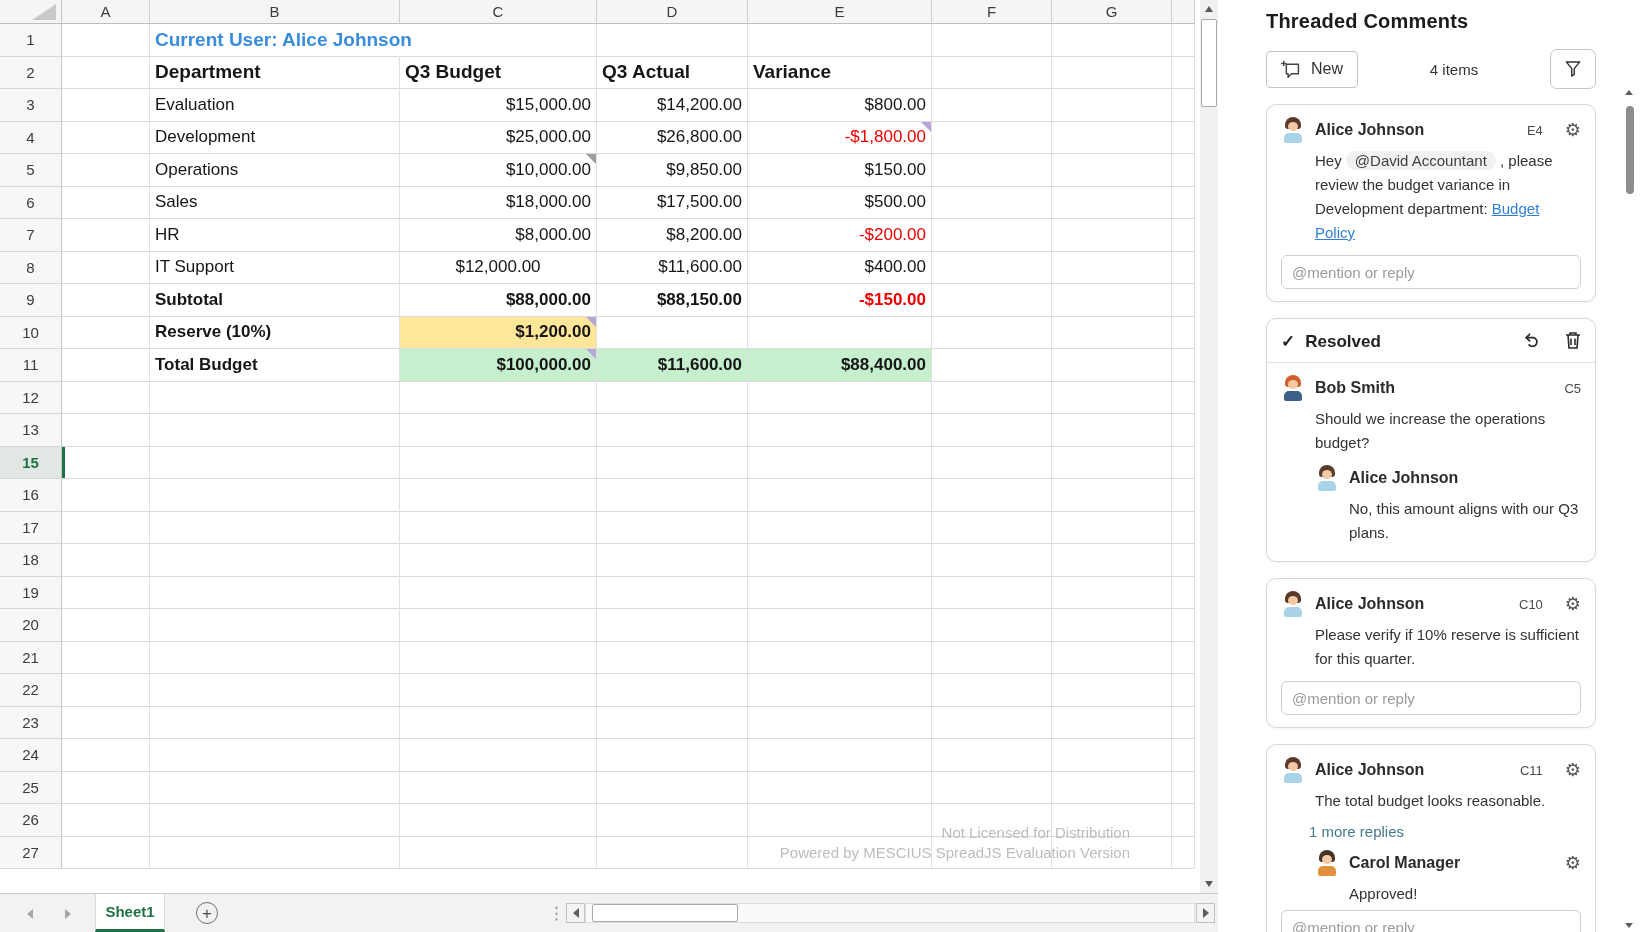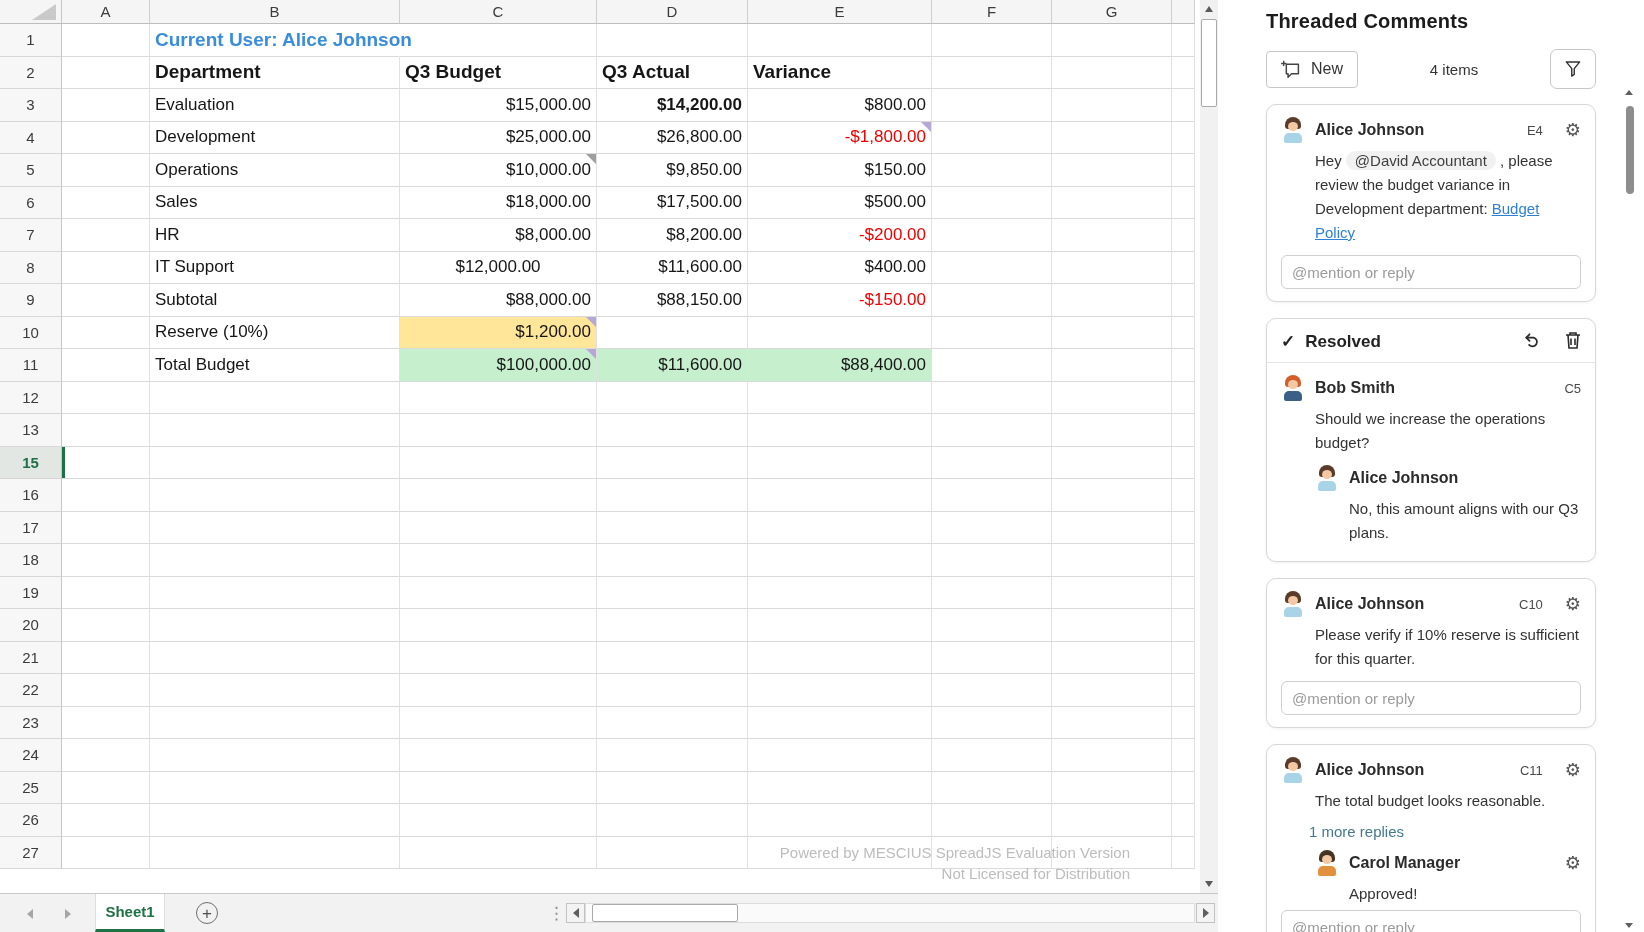--- a/index.html
+++ b/index.html
@@ -11,21 +11,21 @@
 .g-hrow{display:flex;height:24px}
 .g-corner{width:62px;flex:none;background:#f5f5f5;border-right:1px solid #c6c6c6;border-bottom:1px solid #bdbdbd;position:relative}
 .sa-tri{position:absolute;right:5px;bottom:3px;width:0;height:0;border-left:24px solid transparent;border-bottom:16px solid #c9c9c9}
 .g-col{flex:none;display:flex;align-items:center;justify-content:center;background:#f5f5f5;border-right:1px solid #cfcfcf;border-bottom:1px solid #bdbdbd;font-size:15px;color:#3c3c3c}
 .g-row{display:flex;height:32.5px}
 .g-rh{width:62px;flex:none;display:flex;align-items:center;justify-content:center;background:#f7f7f7;border-right:1px solid #c6c6c6;border-bottom:1px solid #d7d7d7;font-size:15px;color:#3c3c3c}
 .g-rh.sel{background:#e3e7e4;color:var(--sheet-green);font-weight:700}
 .g-cell{flex:none;position:relative;display:flex;align-items:center;padding:0 5px;border-right:1px solid #e1e1e1;border-bottom:1px solid #dadada;font-size:17px;color:#161616;white-space:nowrap}
 .g-cell .g-text{white-space:nowrap}
 .g-cell.num{justify-content:flex-end}
-.g-cell.bold{font-weight:400}
+.g-cell.bold{font-weight:700}
 .g-cell.red{color:var(--negative-red)}
 .g-cell.bg-yellow{background:var(--yellow-fill)}
 .g-cell.bg-green{background:var(--green-fill)}
 .g-cell.c-title{color:var(--title-blue);font-weight:700;font-size:19px;border-right-color:transparent}
 .g-cell.c-h{font-weight:700;font-size:19px}
 .g-cell.active{box-shadow:inset 3px 0 0 var(--sheet-green)}
 .marker{position:absolute;top:0;right:0;width:0;height:0;border-left:10px solid transparent}
 .marker.m-purple{border-top:10px solid var(--indicator-purple)}
 .marker.m-gray{border-top:10px solid var(--indicator-gray)}
 .wm{position:absolute;right:66px;text-align:right;font-size:15px;color:#bcbcbc}
@@ -148,21 +148,21 @@
         </div>
         <div class="g-row">
           <div class="g-rh">3</div>
           <div class="g-cell" style="width: 88px;"></div>
           <div class="g-cell" style="width: 250px;">
             <span class="g-text">Evaluation</span>
           </div>
           <div class="g-cell num" style="width: 197px;">
             <span class="g-text">$15,000.00</span>
           </div>
-          <div class="g-cell num" style="width: 151px; font-weight: bold;">
+          <div class="g-cell num" style="width: 151px;">
             <span class="g-text">$14,200.00</span>
           </div>
           <div class="g-cell num" style="width: 184px;">
             <span class="g-text">$800.00</span>
           </div>
           <div class="g-cell" style="width: 120px;"></div>
           <div class="g-cell" style="width: 120px;"></div>
           <div class="g-cell" style="width: 23px;"></div>
         </div>
         <div class="g-row">
@@ -477,21 +477,21 @@
           <div class="g-cell" style="width: 250px;"></div>
           <div class="g-cell" style="width: 197px;"></div>
           <div class="g-cell" style="width: 151px;"></div>
           <div class="g-cell" style="width: 184px;"></div>
           <div class="g-cell" style="width: 120px;"></div>
           <div class="g-cell" style="width: 120px;"></div>
           <div class="g-cell" style="width: 23px;"></div>
         </div>
       </div>
     <div class="wm" style="top:844px">Powered by MESCIUS SpreadJS Evaluation Version</div>
-    <div class="wm" style="top:865px">Not Licensed for Distribution</div>
+    <div class="wm" style="top:824px">Not Licensed for Distribution</div>
   </div>
 
   <div class="vscroll">
     <div class="sbtn" style="top:0">
         <span class="tri up"></span>
       </div>
     <div class="vthumb"></div>
     <div class="sbtn" style="bottom:0">
         <span class="tri down"></span>
       </div>

